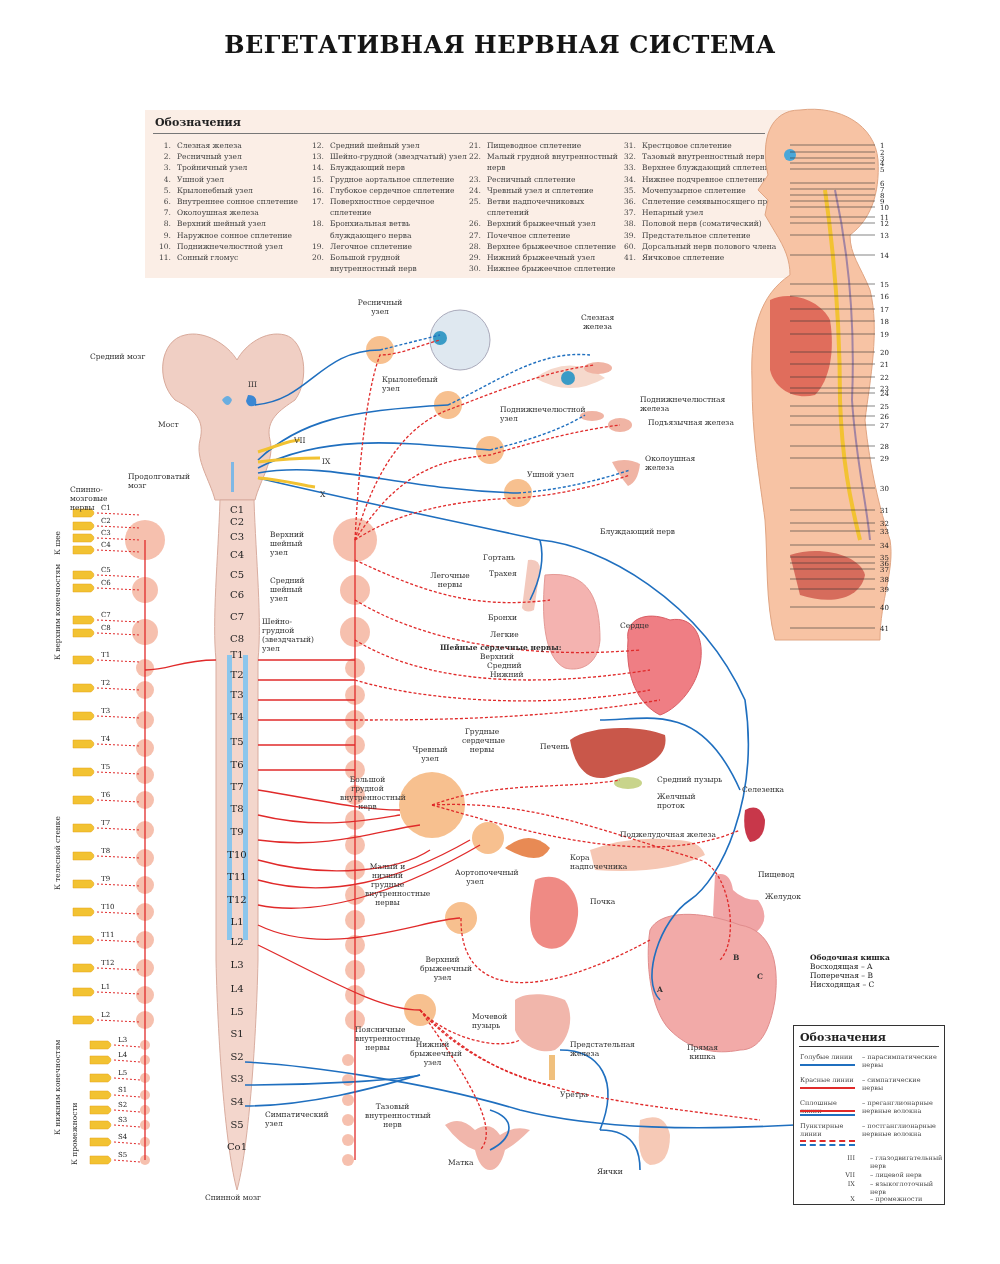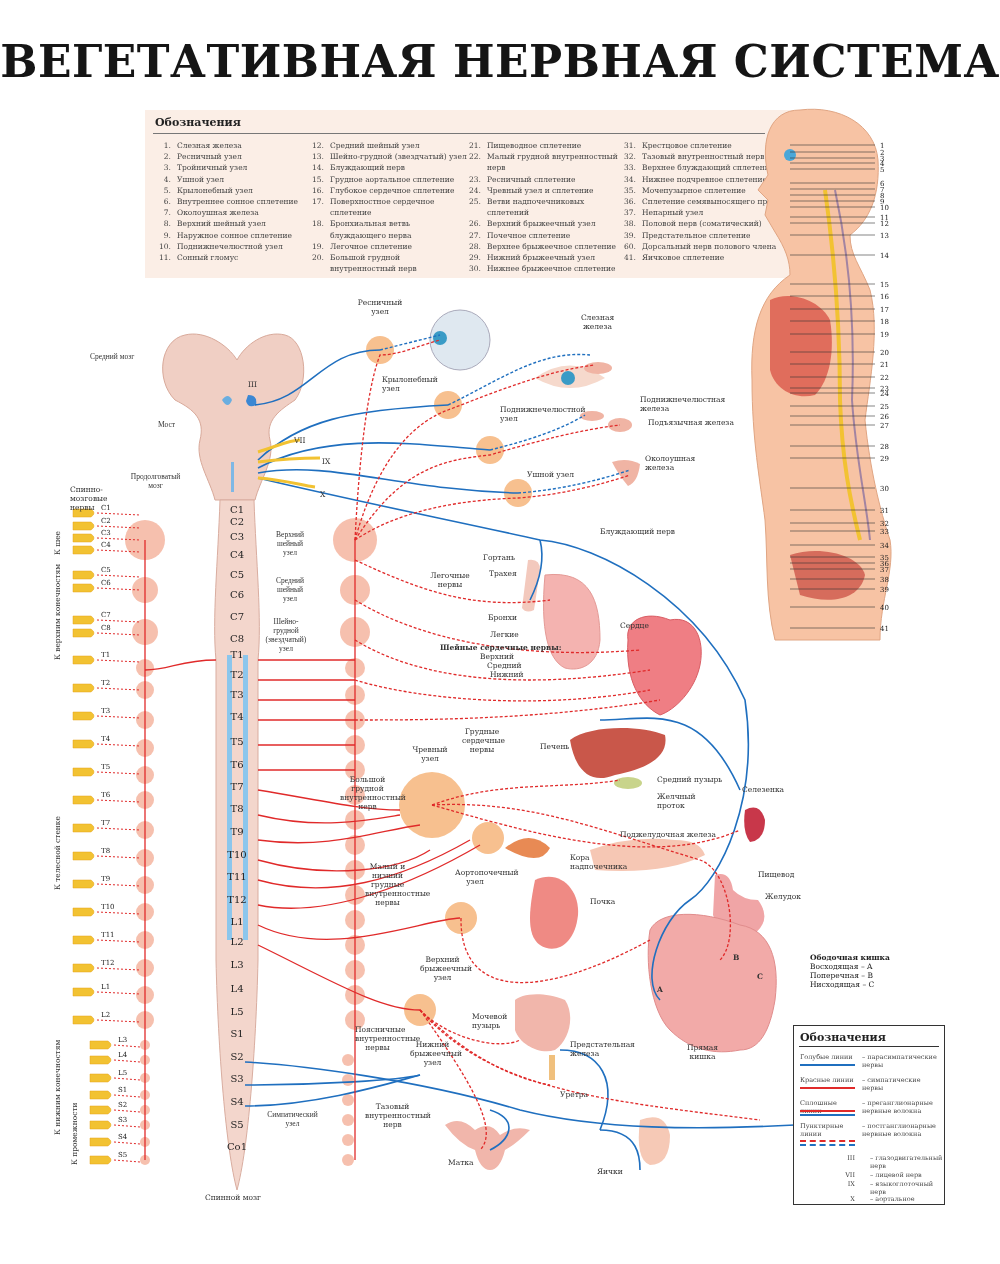--- a/index.html
+++ b/index.html
@@ -1,25 +1,25 @@
 <!DOCTYPE html>
 <html><head>
 <meta charset="utf-8">
 <style>
   html,body{margin:0;padding:0;background:#fff;}
   body{width:1000px;height:1264px;position:relative;overflow:hidden;font-family:"DejaVu Serif",serif;color:#222;}
-  .title{position:absolute;left:0;top:36px;width:1000px;text-align:center;font-family:"DejaVu Serif",serif;font-weight:bold;font-size:44px;letter-spacing:0.5px;color:#151515;}
+  .title{position:absolute;left:0;top:30px;width:1000px;text-align:center;font-family:"DejaVu Serif",serif;font-weight:bold;font-size:24px;letter-spacing:0.5px;color:#151515;}
   .legend-top{position:absolute;left:145px;top:110px;width:650px;height:168px;background:#fbeee6;}
   .legend-top h3{margin:0;position:absolute;left:10px;top:6px;font-size:11px;font-weight:bold;}
   .legend-top .rule{position:absolute;left:8px;right:30px;top:23px;border-top:1px solid #777;}
   .lcol{position:absolute;top:30px;font-size:7.5px;line-height:11.2px;color:#444;}
   .lcol .it{display:flex;}
   .lcol .n{width:16px;text-align:right;margin-right:6px;flex:none;}
   .lab{position:absolute;font-size:7.5px;line-height:9px;color:#333;white-space:nowrap;}
-  .lab.r{text-align:center;font-family:Liberation Serif, serif;}
+  .lab.r{text-align:left;}
   .lab.c{text-align:center;}
   .vlab{position:absolute;font-size:7.5px;color:#333;transform:rotate(-90deg);transform-origin:left top;white-space:nowrap;}
   .legend-bot{position:absolute;left:793px;top:1025px;width:150px;height:178px;border:1px solid #333;background:#fff;}
   .legend-bot h3{margin:0;position:absolute;left:6px;top:5px;font-size:11px;font-weight:bold;}
   .legend-bot .rule{position:absolute;left:5px;right:5px;top:20px;border-top:1px solid #333;}
   .lb-row{position:absolute;left:6px;font-size:6.5px;line-height:8px;color:#444;width:140px;}
   .lb-row .k{position:absolute;left:0;width:60px;}
   .lb-row .v{position:absolute;left:62px;width:80px;}
   .line{position:absolute;left:6px;width:55px;height:0;}
   .colon{position:absolute;left:810px;top:953px;font-size:7.5px;line-height:9px;}
@@ -715,15 +715,15 @@
   <div class="lb-row" style="top:145px">
       <span class="k" style="text-align:right;width:55px">VII</span>
       <span class="v" style="left:70px">– лицевой нерв</span>
     </div>
   <div class="lb-row" style="top:154px">
       <span class="k" style="text-align:right;width:55px">IX</span>
       <span class="v" style="left:70px">– языкоглоточный нерв</span>
     </div>
   <div class="lb-row" style="top:169px">
       <span class="k" style="text-align:right;width:55px">X</span>
-      <span class="v" style="left:70px">– аортальное</span>
+      <span class="v" style="left:70px">– промежности</span>
     </div>
 </div>
 
 </body></html>

